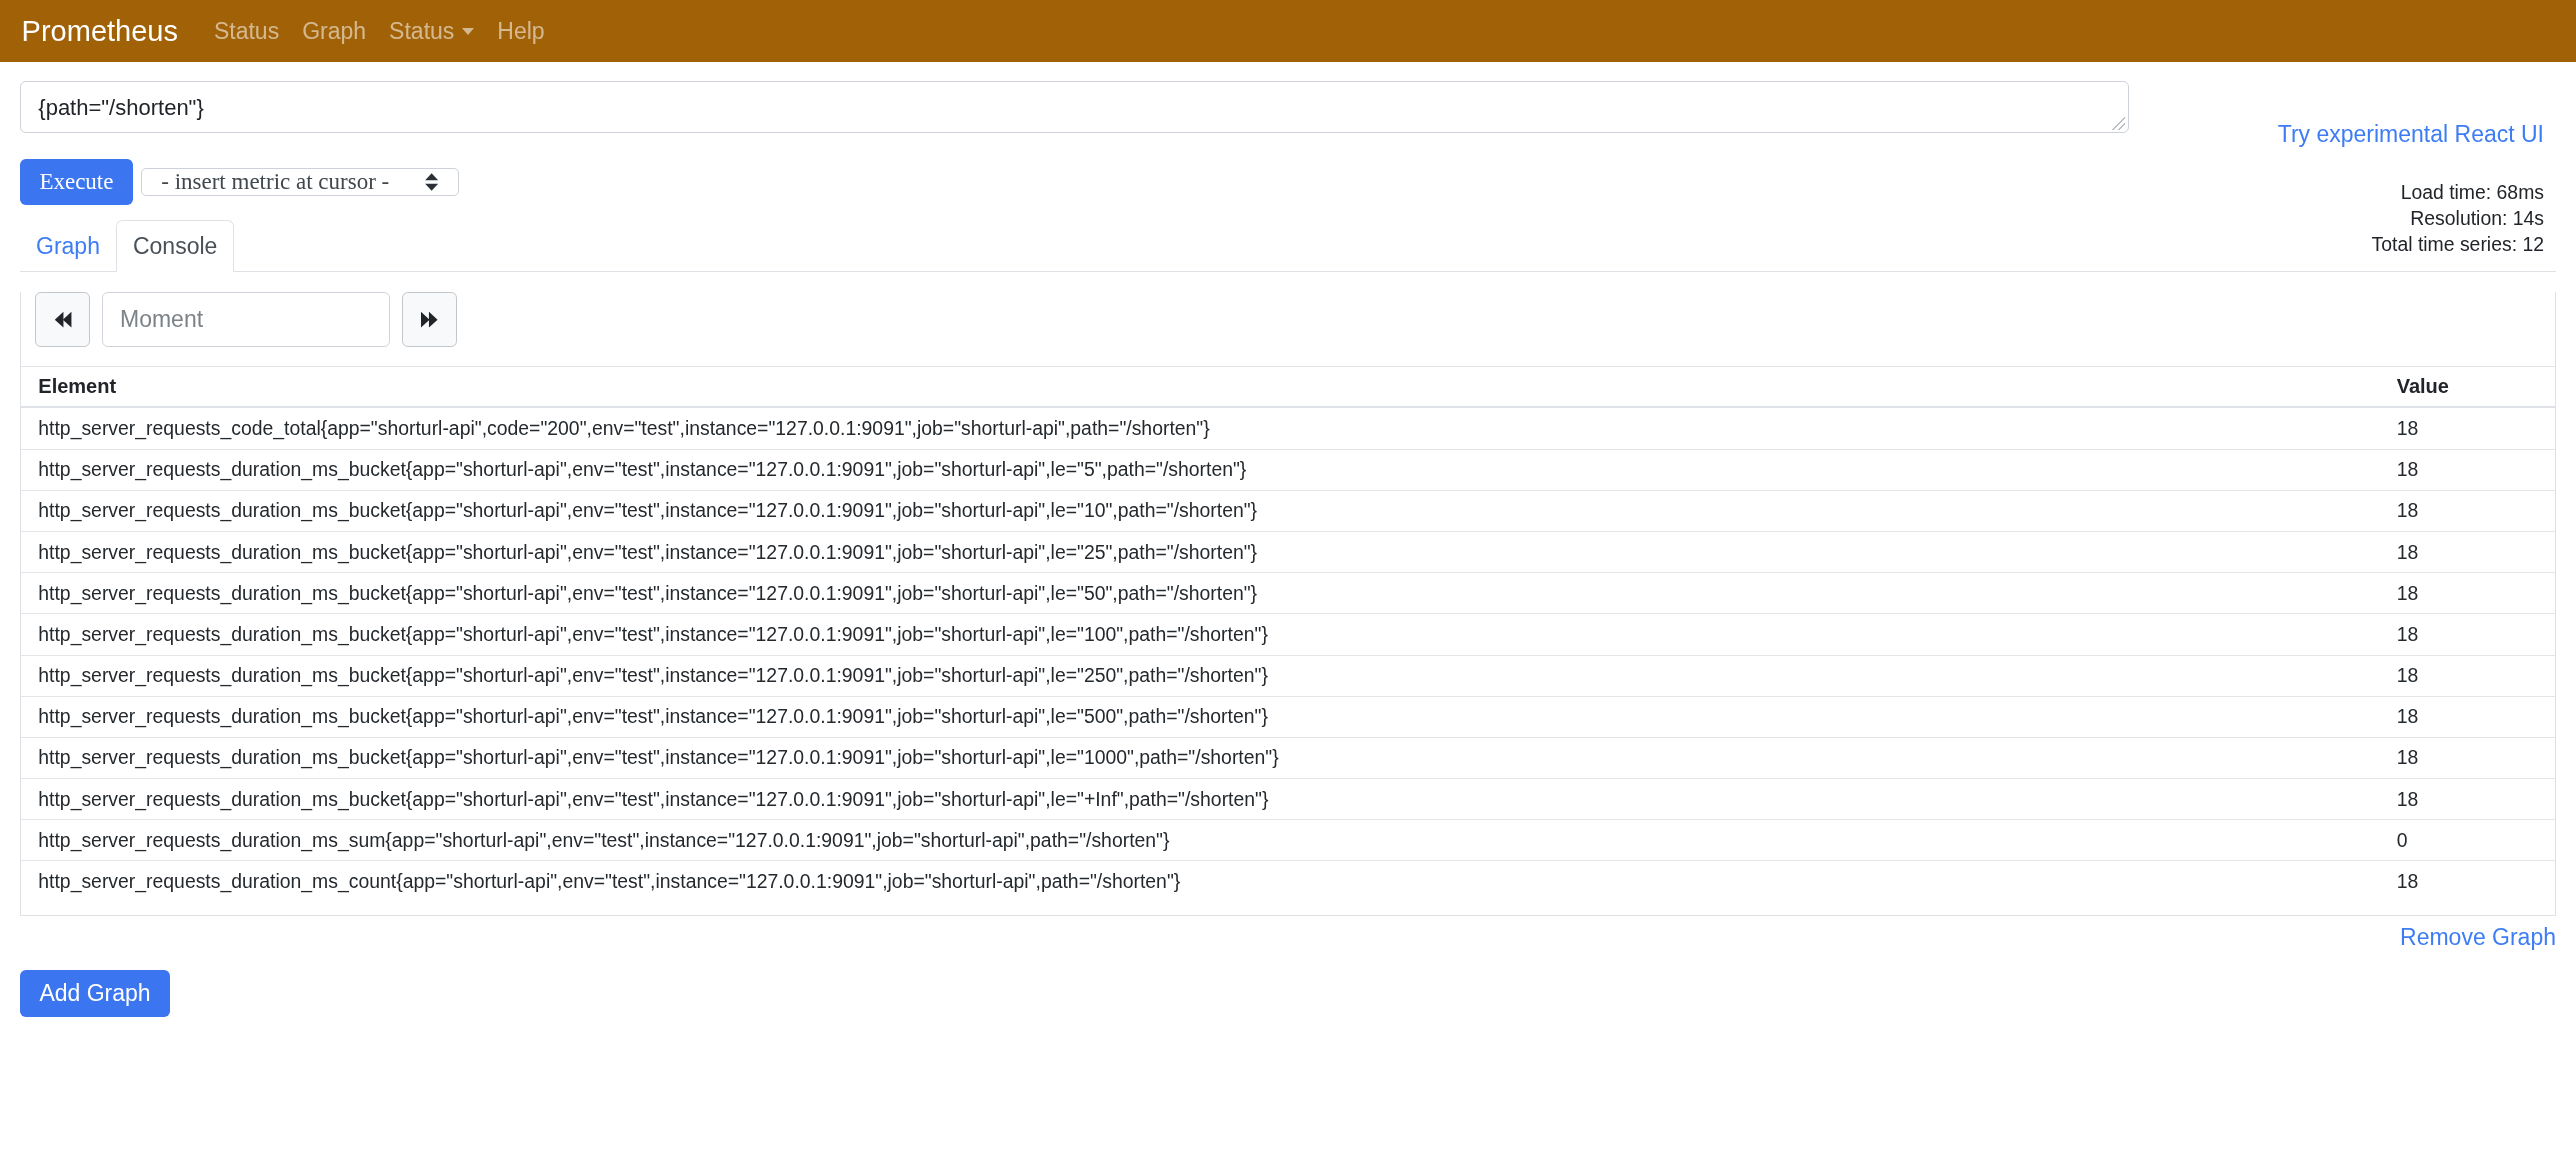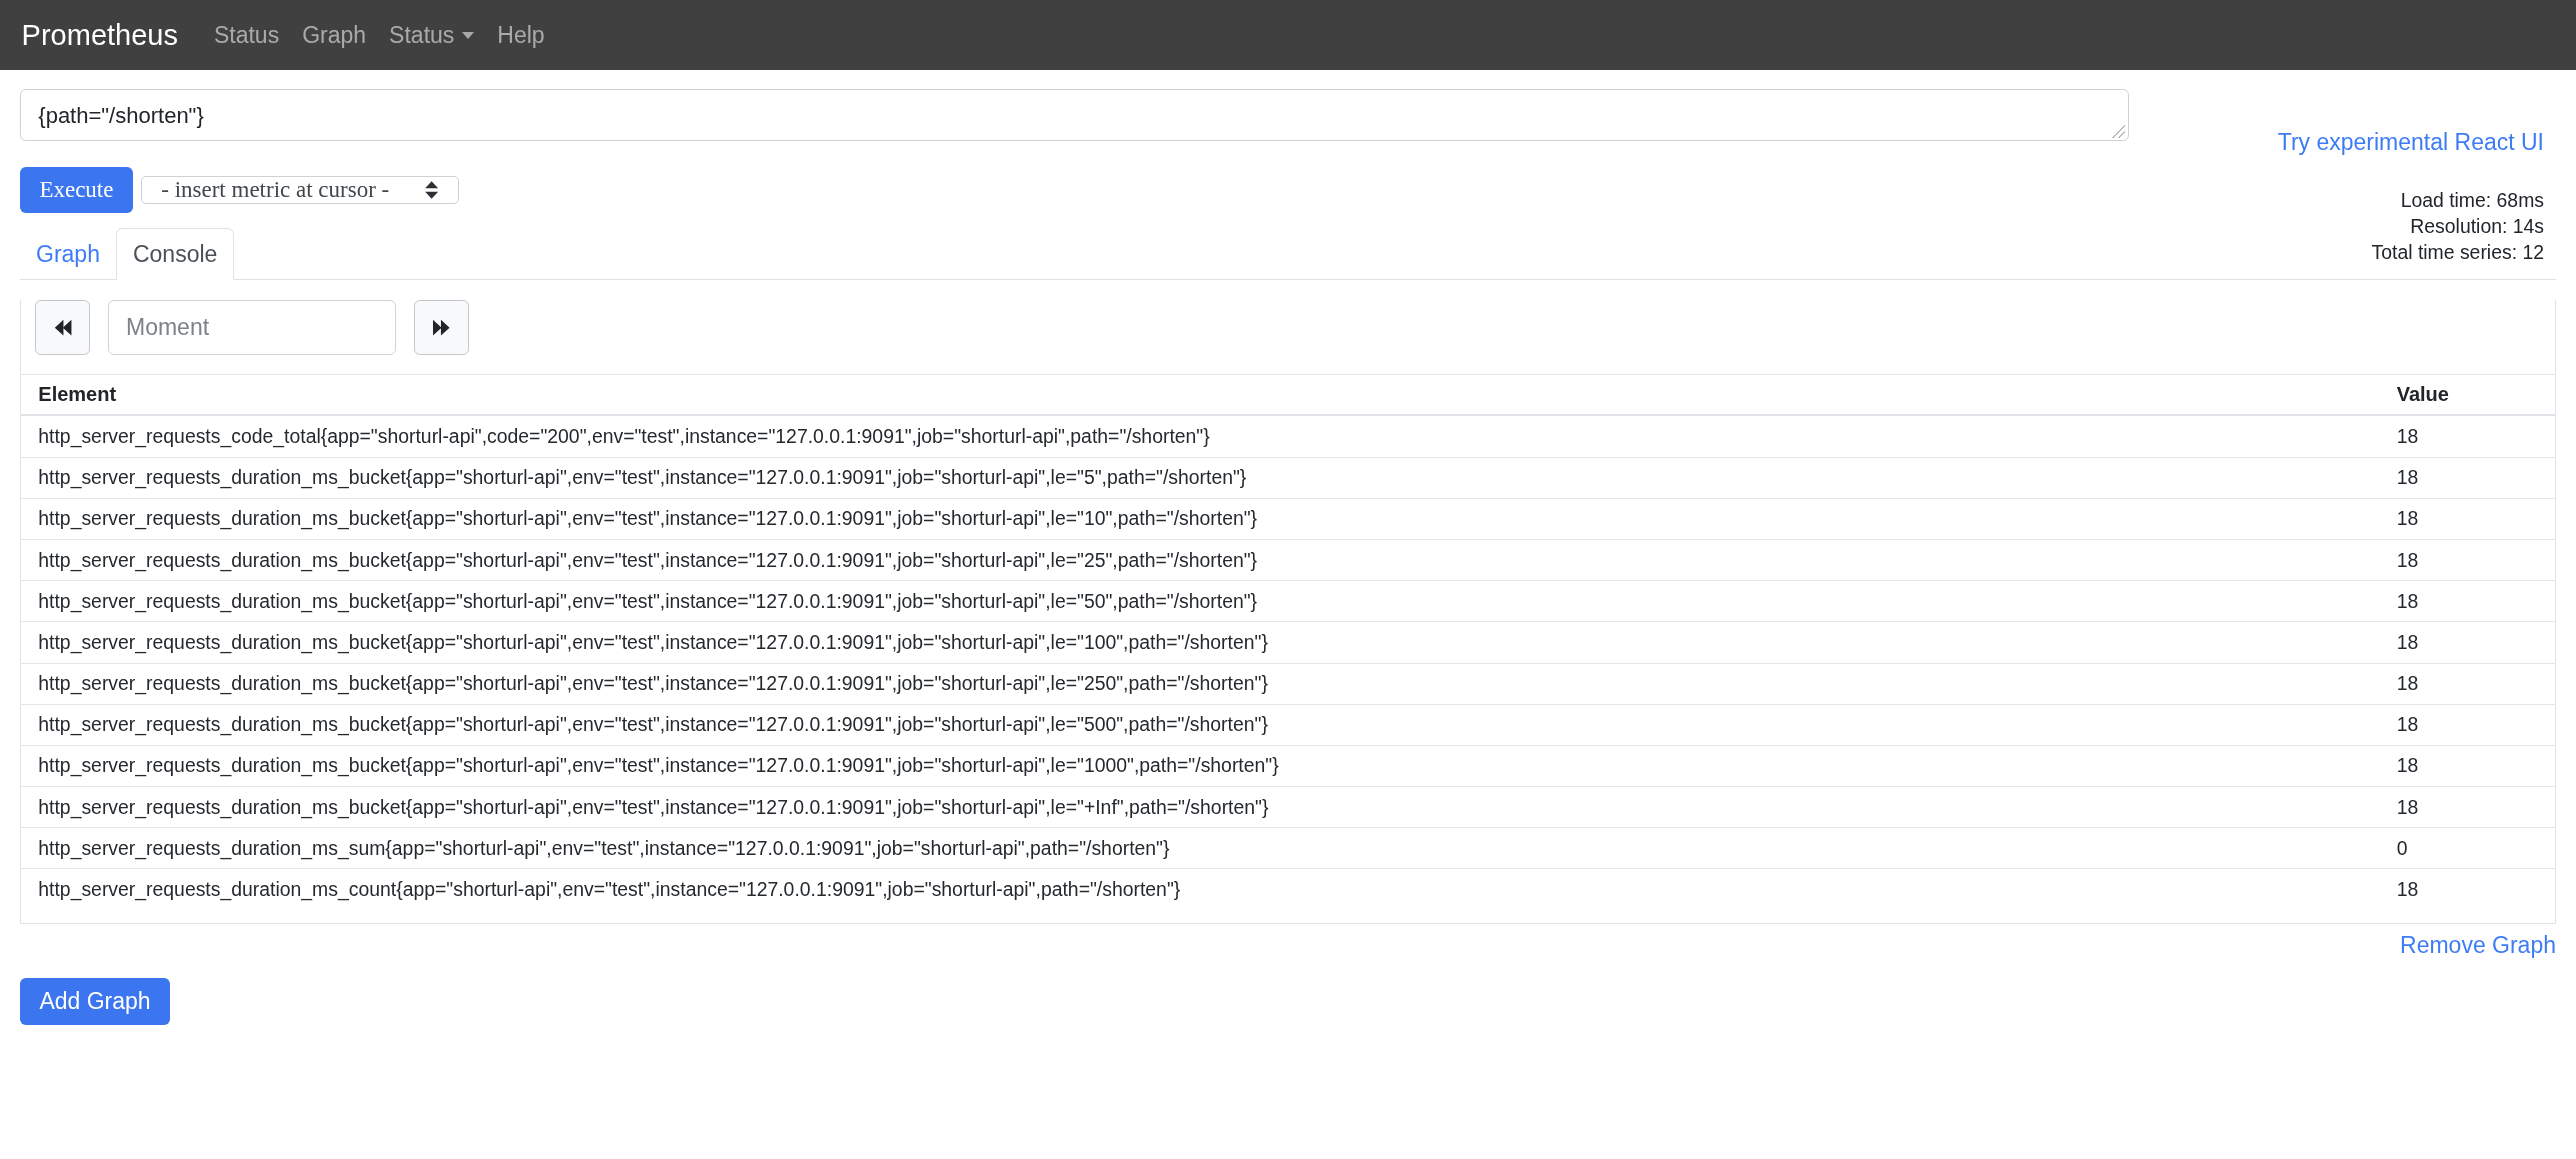--- a/index.html
+++ b/index.html
@@ -1,20 +1,20 @@
 <!DOCTYPE html>
 <html style="font-size:11.5px"><head>
 <meta charset="utf-8">
 <style>
   html,body{margin:0;padding:0;background:#fff;}
   body{font-family:"Liberation Sans","DejaVu Sans",sans-serif;color:#212529;}
   .page{width:2576px;height:1159px;position:relative;box-sizing:border-box;overflow:hidden;}
 
   
-  .navbar{height:70px;background:#404040;display:flex;align-items:center;padding:0 21.6px;box-sizing:border-box;}
+  .navbar{height:62px;background:#a16207;display:flex;align-items:center;padding:0 21.6px;box-sizing:border-box;}
   .brand{color:#fff;font-size:29px;margin-right:24.5px;text-decoration:none;cursor:pointer;}
   .nav-link{color:rgba(255,255,255,.55);font-size:23px;padding:0 11.5px;text-decoration:none;cursor:pointer;display:flex;align-items:center;}
   .caret{display:inline-block;width:0;height:0;border-left:6.5px solid transparent;border-right:6.5px solid transparent;border-top:7.2px solid rgba(255,255,255,.55);margin-left:8px;}
 
   
   .main{position:relative;padding:0 20px;box-sizing:border-box;}
 
   .history-row{margin-top:52px;display:flex;align-items:center;font-size:21px;}
   .history-check{appearance:none;-webkit-appearance:none;width:22px;height:22px;border:3.6px solid #2b3036;border-radius:6.5px;margin:0 9.4px 0 0;background:#fff;cursor:pointer;}
 
@@ -32,21 +32,21 @@
   .metric-select{width:318px;box-sizing:border-box;border:1.4px solid #ccd2d8;border-radius:5px;background:#fff;display:flex;align-items:center;justify-content:space-between;padding:0 17.3px 0 19.4px;font-size:23px;color:#40474d;cursor:pointer;}
 
   
   .tabs{margin-top:15px;display:flex;border-bottom:1.4px solid #dee2e6;align-items:flex-end;}
   .tab{font-size:23px;padding:11.5px 16px;text-decoration:none;cursor:pointer;}
   .tab.graph{color:#3d7cf5;}
   .tab.active{background:#fff;color:#495057;border:1.4px solid #dee2e6;border-bottom:1.4px solid #fff;margin-bottom:-1.4px;border-radius:6.5px 6.5px 0 0;}
 
   
   .panel{border:1.4px solid #dee2e6;border-top:none;box-sizing:border-box;}
-  .moment-bar{margin:20px 0 0 14.4px;display:flex;gap:18px;}
+  .moment-bar{margin:20px 0 0 14.4px;display:flex;gap:12px;}
   .nav-btn{width:55px;height:55px;background:#f8f9fa;border:1.4px solid #c2c7cc;border-radius:5.8px;display:flex;align-items:center;justify-content:center;box-sizing:border-box;cursor:pointer;padding:0;}
   .moment-input{width:288px;height:55px;box-sizing:border-box;border:1.4px solid #ced4da;border-radius:5.8px;font-size:23px;font-family:inherit;padding:0 16.6px;color:#212529;outline:none;}
   .moment-input::placeholder{color:#7b8288;opacity:1;}
 
   table.console{width:100%;border-collapse:collapse;margin:19.4px 0 13px 0;}
   table.console th{font-size:20px;font-weight:bold;text-align:left;padding:8px 17.3px;border-top:1.4px solid #e3e6e9;border-bottom:2.9px solid #dfe3e7;}
   table.console td{font-size:19.4px;padding:8.6px 17.3px;border-top:1.4px solid #e3e6e9;color:#24292e;}
   th.value-col{width:141px;}
 
   .remove-row{text-align:right;margin-top:8px;font-size:23px;}

